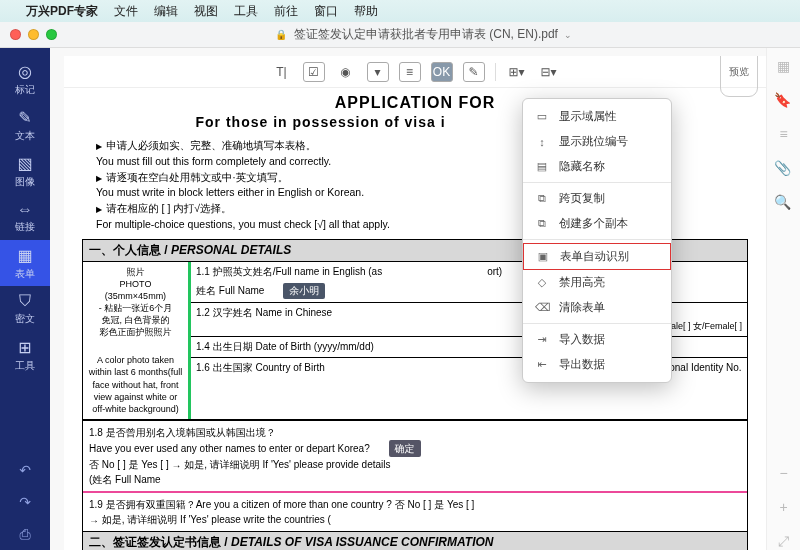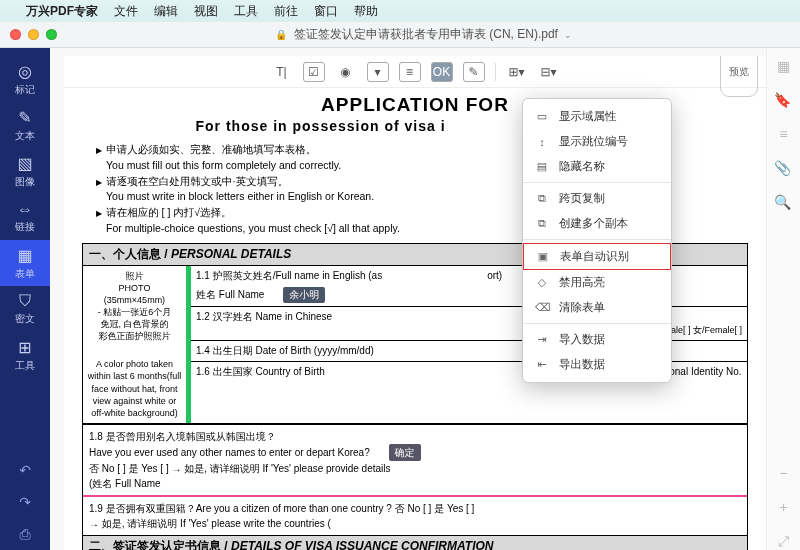--- a/index.html
+++ b/index.html
@@ -19,30 +19,30 @@
 .sitem .ic{font-size:16px}
 .sidebar .spacer{flex:1}
 .sbtn{width:24px;height:24px;display:flex;align-items:center;justify-content:center;margin:4px 0;font-size:14px;color:#8fa0e0}
 .content{flex:1;position:relative;background:#f8f8f8;display:flex}
 .doc{flex:1;background:#fff;margin:8px 0 0 14px;position:relative;overflow:hidden;font-size:11px;color:#000}
 .toolbar{height:32px;display:flex;align-items:center;justify-content:center;gap:10px;border-bottom:1px solid #eee;background:#fff;position:relative}
 .tb{width:22px;height:20px;display:flex;align-items:center;justify-content:center;font-size:12px;color:#555;border:1px solid transparent;border-radius:3px}
 .tb.box{border:1px solid #aaa}
 .preview-btn{position:absolute;right:8px;font-size:10px;padding:17px 8px;border:1px solid #ccc;border-radius:9px;color:#666}
 .page{padding:6px 18px;font-family:"Times New Roman",serif}
-.h1{text-align:center;font-weight:bold;font-size:19px;letter-spacing:1px}
+.h1{text-align:center;font-weight:bold;font-size:16px;letter-spacing:1px}
 .h2{text-align:center;font-weight:bold;font-size:14px;letter-spacing:1px;margin-top:2px}
 .bullets{margin:8px 0 6px 14px;font-size:10.5px;line-height:1.5}
-.bullets p{margin-left:10px}
+.bullets p{}
 .bull::before{content:"▶";font-size:8px;margin-right:4px}
 .tbl{border:1.5px solid #000;margin-top:4px}
 .secthdr{background:#d8d8d8;border-bottom:1px solid #000;padding:2px 6px;font-weight:bold;font-size:12px}
 .secthdr em{}
 .row{display:flex;border-bottom:1px solid #000}
-.cell{border-right:5px solid #22c55e;padding:3px 5px;font-size:10px}
+.cell{border-right:3px solid #22c55e;padding:3px 5px;font-size:10px}
 .photo{width:108px;text-align:center;font-size:9px;line-height:1.35;padding:4px}
 .c2{flex:1}
 .c3{width:190px}
 .badge{display:inline-block;background:#4a5568;color:#fff;padding:1px 6px;font-size:10px;border-radius:2px;margin-left:16px}
 .badge2{background:#2d3748;color:#fff;padding:2px 5px;font-size:9px;border-radius:2px}
 .q{padding:4px 6px;font-size:10px;line-height:1.5}
 .rside{width:34px;background:#fafafa;border-left:1px solid #eee;display:flex;flex-direction:column;align-items:center;padding-top:10px;gap:18px;color:#bbb;font-size:14px}
 .dropdown{position:absolute;top:50px;left:472px;width:150px;background:#fff;border:1px solid #ccc;border-radius:6px;box-shadow:0 6px 24px rgba(0,0,0,.25);padding:5px 0;font-size:11.5px;z-index:10}
 .ditem{display:flex;align-items:center;gap:10px;padding:5px 12px;color:#333}
 .ditem .dic{width:14px;text-align:center;color:#666;font-size:11px}

